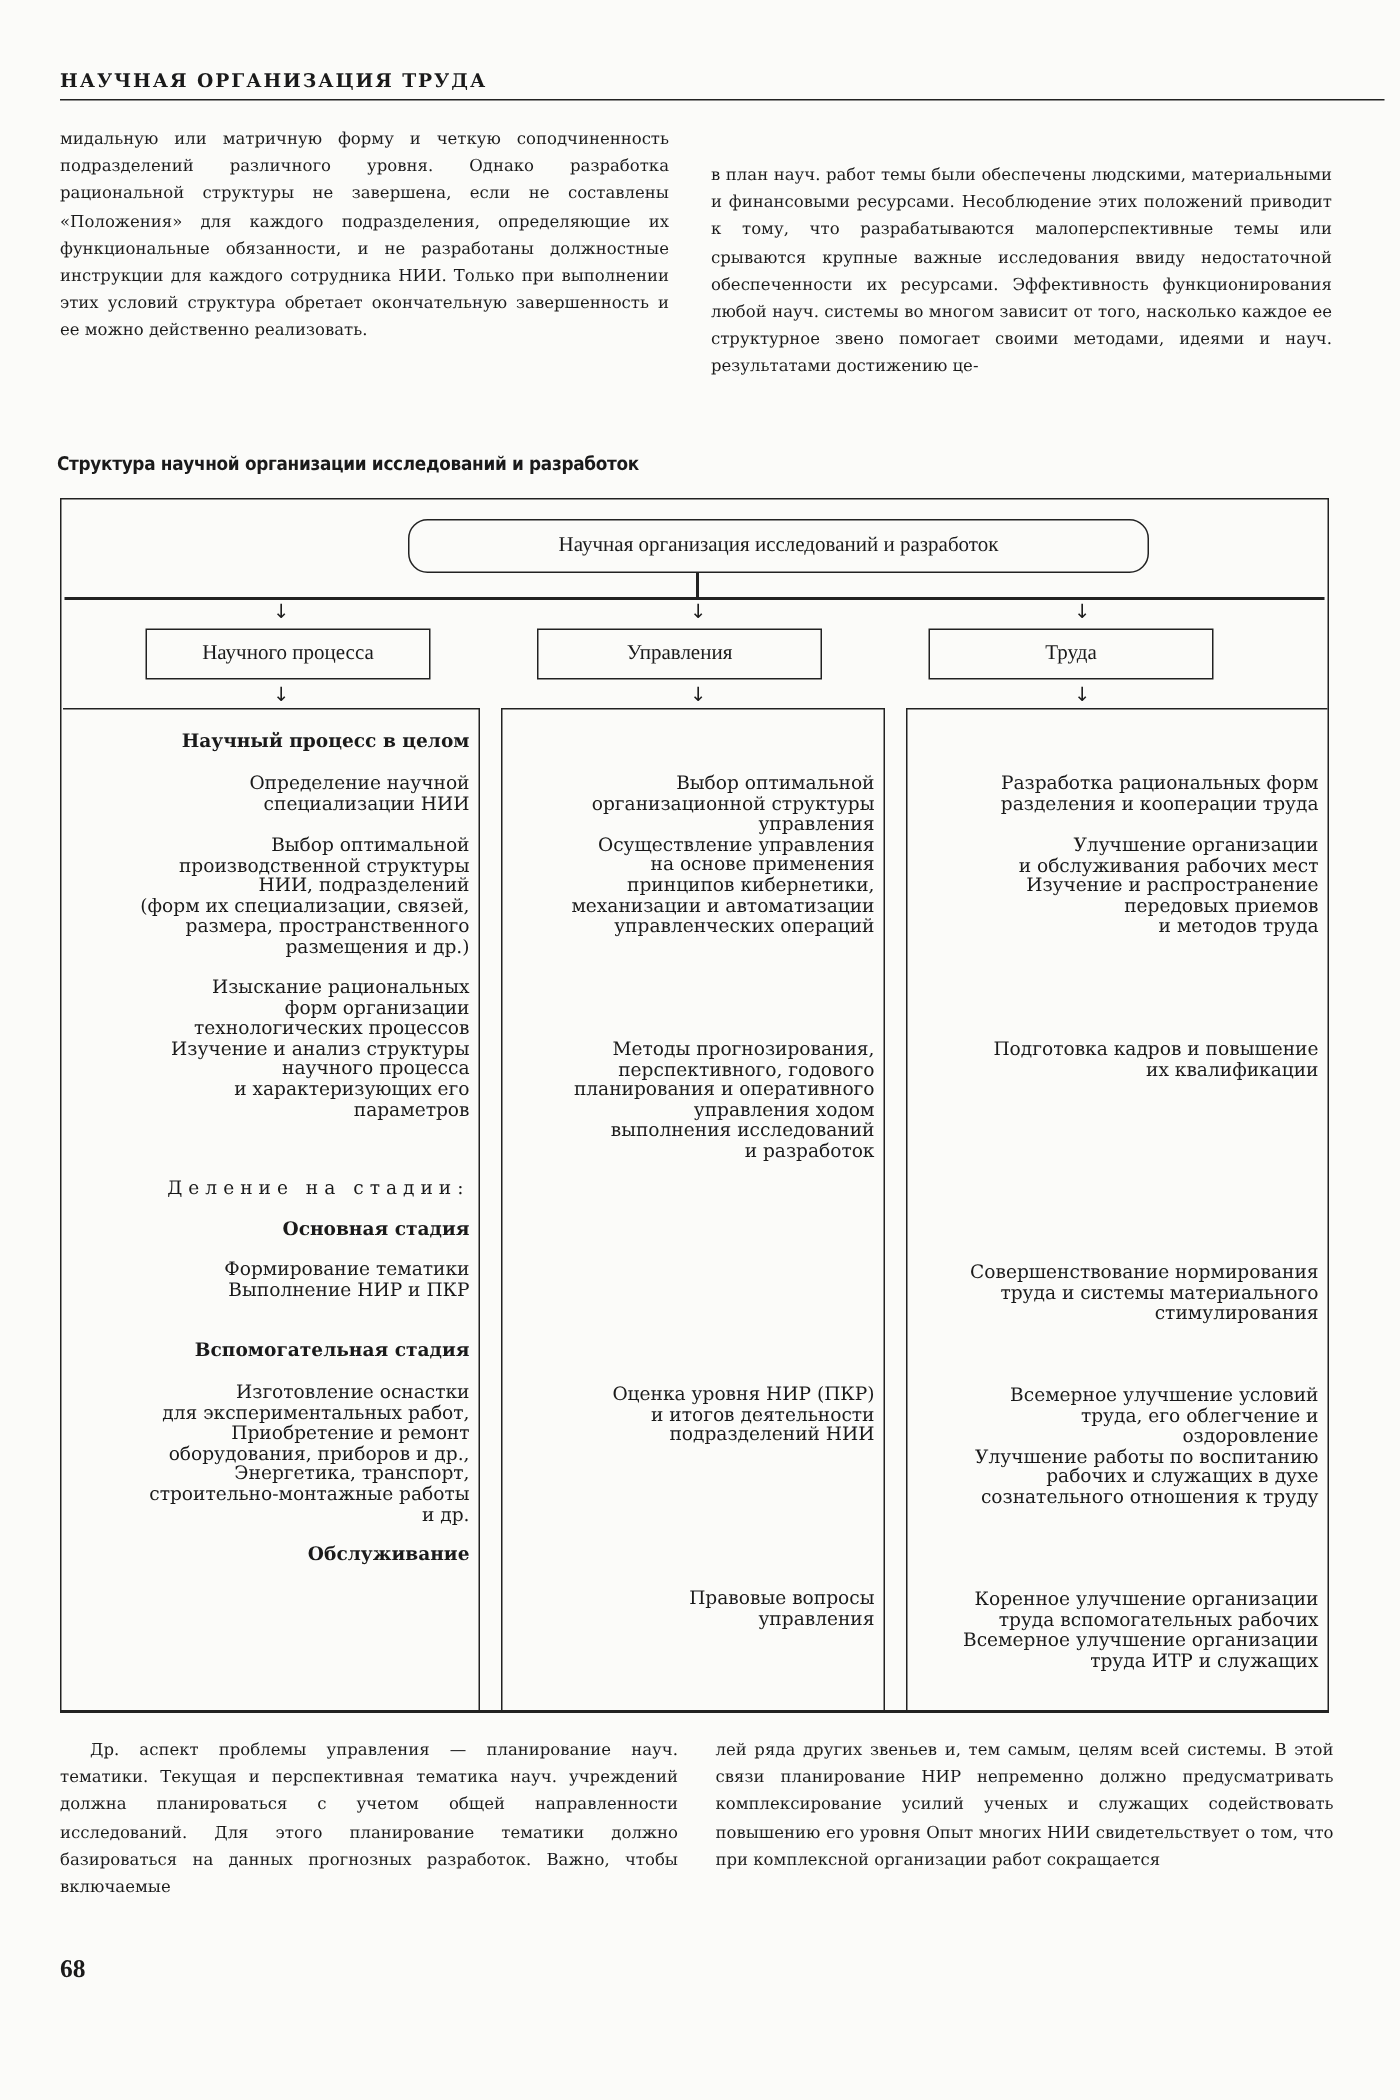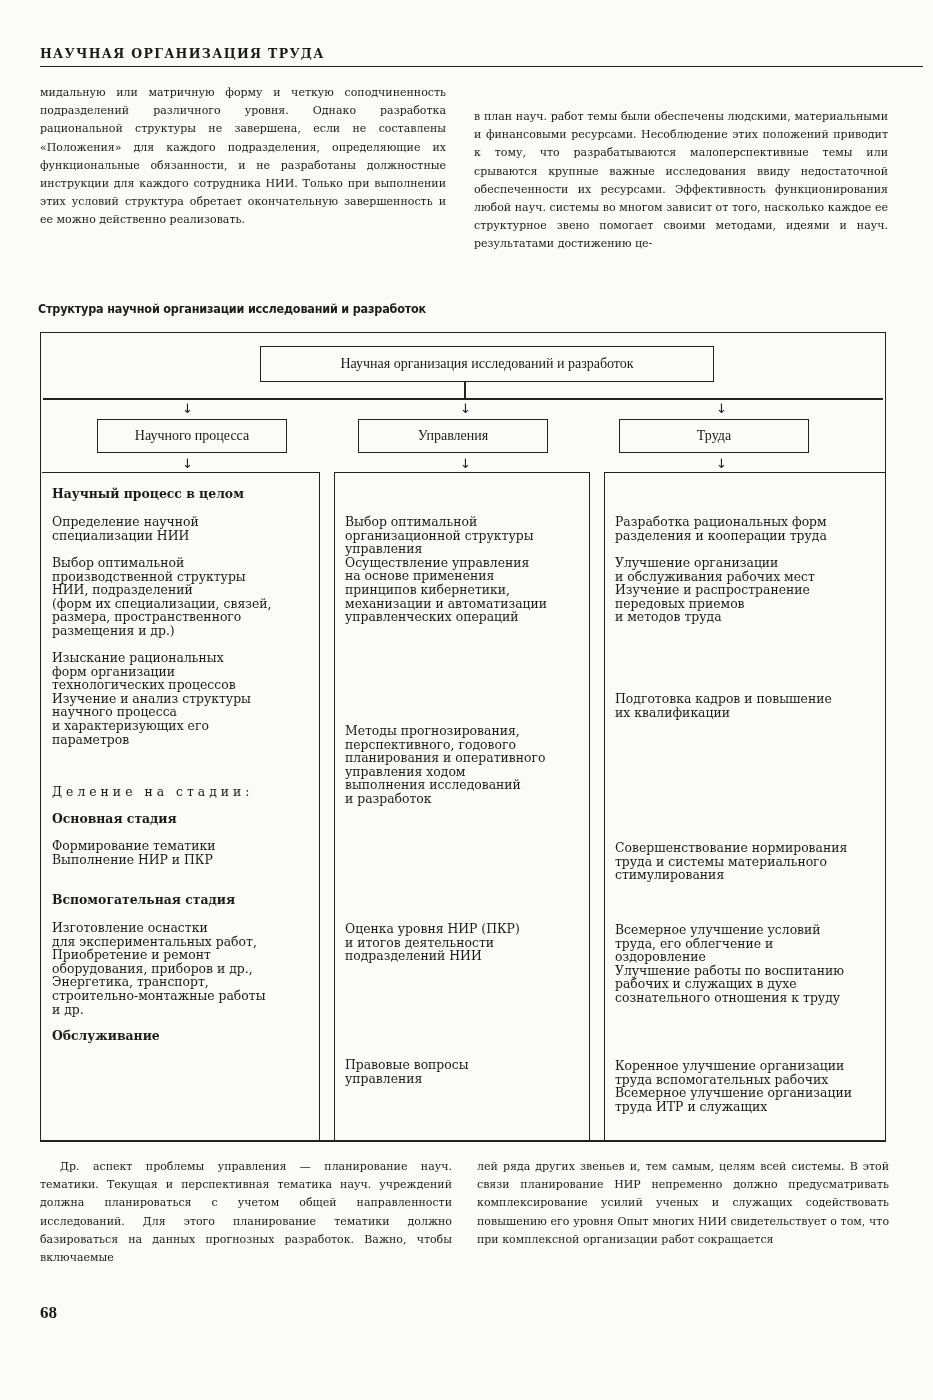--- a/index.html
+++ b/index.html
@@ -20,21 +20,21 @@
            border-left:1.5px solid #222; border-right:1.5px solid #222; border-top:1.5px solid #222; }
   .box { position:absolute; border-top:1.5px solid #222; border-bottom:1.5px solid #222;
          border-left:1.5px solid #222; border-right:1.5px solid #222;
          font-family:"Liberation Serif","DejaVu Serif",serif; font-size:14px;
          display:flex; align-items:center; justify-content:center; box-sizing:border-box; }
   .line { position:absolute; background:#222; }
   .arrow { position:absolute; font-size:13px; line-height:13px; font-family:"DejaVu Sans",sans-serif; }
   .cell { position:absolute; box-sizing:border-box; border-top:1.5px solid #222; border-left:1.5px solid #222;
           border-right:1.5px solid #222; font-size:12.4px; line-height:13.6px;
           font-family:"DejaVu Serif",serif; }
-  .item { position:absolute; left:10px; right:6px; white-space:pre-line; }
+  .item { position:absolute; left:10px; right:6px; white-space:pre-line;text-align:right; }
   .b { font-weight:bold; }
   .spaced { letter-spacing:4px; }
   .bottom-rule { position:absolute; left:40px; width:846px; top:1140px; border-top:2px solid #222; }
   .page-num { position:absolute; left:40px; top:1303px; font-size:17px; font-weight:bold;
               font-family:"Liberation Serif",serif; }
 </style>
 </head>
 <body>
 
 <div class="running-head">НАУЧНАЯ ОРГАНИЗАЦИЯ ТРУДА</div>
@@ -44,21 +44,21 @@
   <p>мидальную или матричную форму и четкую соподчиненность подразделений различного уровня. Однако разработка рациональной структуры не завершена, если не составлены «Положения» для каждого подразделения, определяющие их функциональные обязанности, и не разработаны должностные инструкции для каждого сотрудника НИИ. Только при выполнении этих условий структура обретает окончательную завершенность и ее можно действенно реализовать.</p>
 </div>
 <div class="col col-right-top">
   <p>в план науч. работ темы были обеспечены людскими, материальными и финансовыми ресурсами. Несоблюдение этих положений приводит к тому, что разрабатываются малоперспективные темы или срываются крупные важные исследования ввиду недостаточной обеспеченности их ресурсами. Эффективность функционирования любой науч. системы во многом зависит от того, насколько каждое ее структурное звено помогает своими методами, идеями и науч. результатами достижению це-</p>
 </div>
 
 <div class="fig-caption">Структура научной организации исследований и разработок</div>
 
 <div class="frame"></div>
 
-<div class="box" style="left:260px; top:346px; width:454px; height:36px;">
+<div class="box" style="left:272px; top:346px; width:494px; height:36px;border-radius:13px;">
   <span>Научная организация исследований и разработок</span>
 </div>
 <div class="line" style="left:464px; top:382px; width:1.5px; height:16px;"></div>
 <div class="line" style="left:43px; top:398px; width:840px; height:1.5px;"></div>
 
 <span class="arrow" style="left:182px; top:402px;">↓</span>
 <span class="arrow" style="left:460px; top:402px;">↓</span>
 <span class="arrow" style="left:716px; top:402px;">↓</span>
 
 <div class="box" style="left:97px; top:419px; width:190px; height:34px;">
@@ -109,21 +109,21 @@
 
 <div class="cell" style="left:334px; top:472px; width:256px; height:668px;">
   <div class="item" style="top:42px;">Выбор оптимальной
 организационной структуры
 управления
 Осуществление управления
 на основе применения
 принципов кибернетики,
 механизации и автоматизации
 управленческих операций</div>
-  <div class="item" style="top:219px;margin-top:32px;">Методы прогнозирования,
+  <div class="item" style="top:219px;">Методы прогнозирования,
 перспективного, годового
 планирования и оперативного
 управления ходом
 выполнения исследований
 и разработок</div>
   <div class="item" style="top:449px;">Оценка уровня НИР (ПКР)
 и итогов деятельности
 подразделений НИИ</div>
   <div class="item" style="top:585px;">Правовые вопросы
 управления</div>

